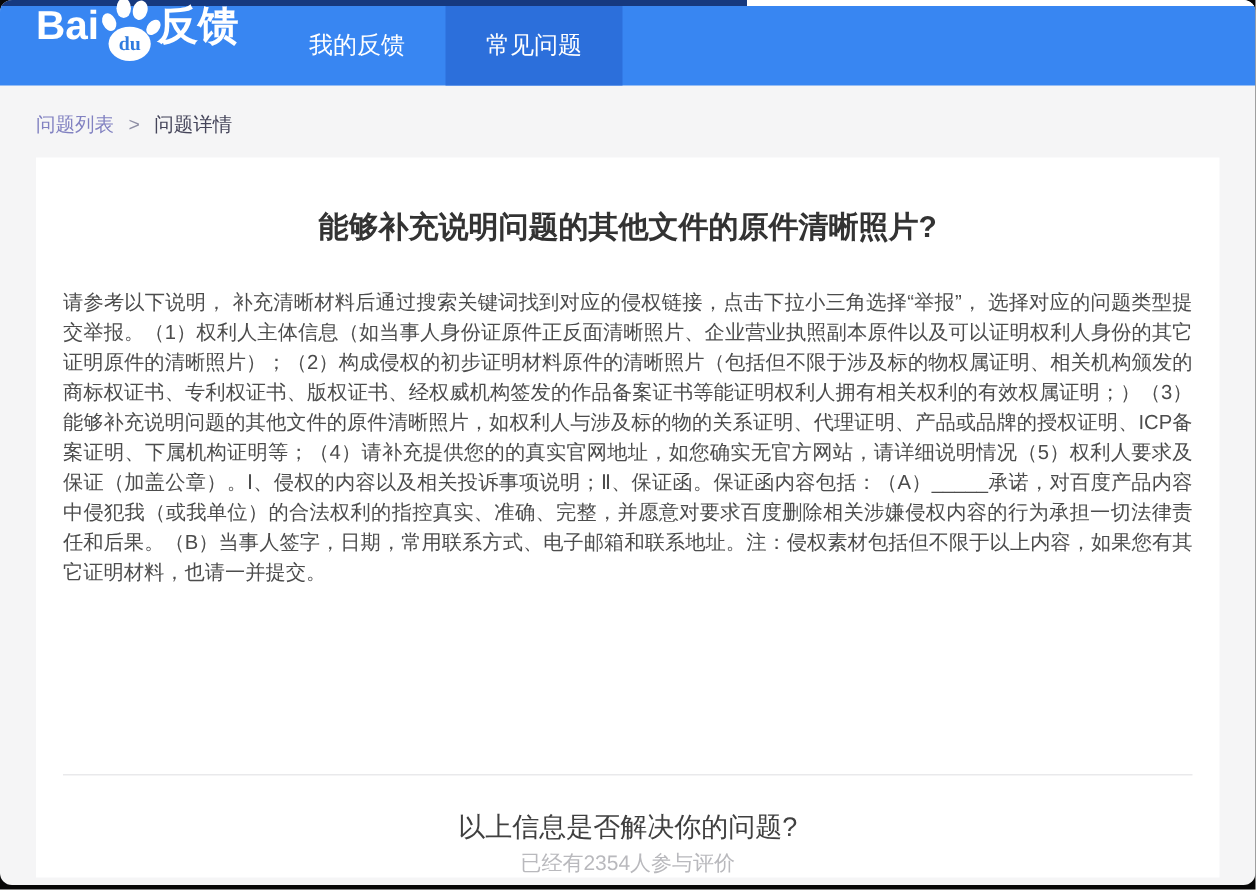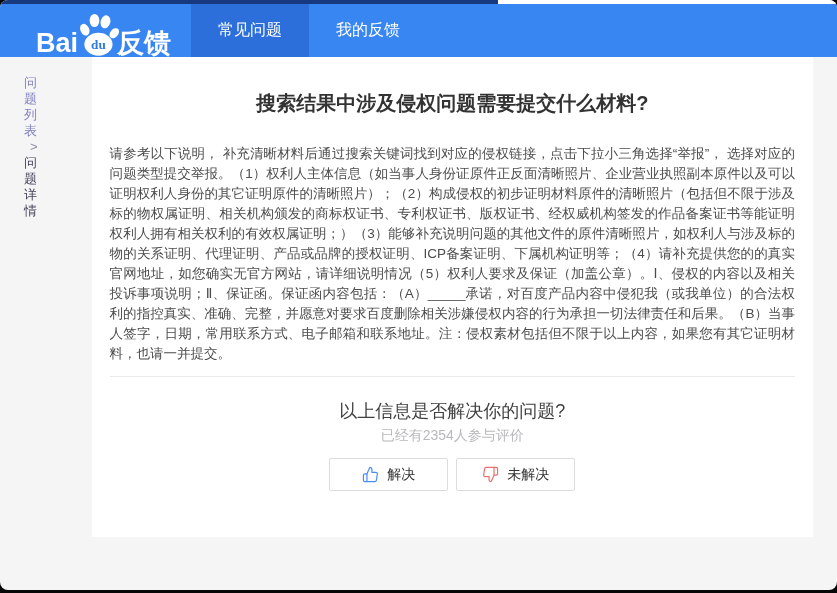--- a/index.html
+++ b/index.html
@@ -18,36 +18,36 @@
   }
   .top-edge { height:4px; display:flex; flex-shrink:0; }
   .top-edge-dark { width:498px; background:var(--top-strip-dark,#16397f); }
   .top-edge-light { flex:1; background:#ffffff; }
 
   .app-header {
     height:53px; flex-shrink:0;
     background:var(--header-blue,#3886f2);
     display:flex; align-items:stretch;
   }
-  .logo { display:flex; align-items:flex-end; margin-left:36px; cursor:pointer; }
+  .logo { display:flex; align-items:flex-start; margin-left:24px; cursor:pointer; }
   .logo-bai, .logo-product {
     color:#fff; font-weight:bold; font-size:27px; line-height:1;
   }
   .paw { width:44px; height:44px; margin:-6px -3px 0 -2px;font-family:Liberation Serif, serif; }
   .paw svg { width:44px; height:44px; display:block; }
 
   .main-nav { display:flex; margin-left:20px; }
   .nav-tab {
     display:flex; align-items:center;
     padding:0 27px; color:#fff; font-size:16px;
     cursor:pointer; text-decoration:none;
   }
   .nav-tab.active { background:var(--active-tab-blue,#2c6fdb); }
 
-  .page { flex:1; display:flex; }
+  .page { flex:1; display:flex; flex-direction:column; }
   .breadcrumb { margin:18px 24px 14px; font-size:13px; color:#9a9ab0; line-height:16px; }
   .breadcrumb .bc-link { color:var(--breadcrumb-link,#8181c1); text-decoration:none; cursor:pointer; }
   .breadcrumb .bc-sep { margin:0 6px; color:#8f8fa5; }
   .breadcrumb .bc-current { color:#45455a; }
 
   .card {
     background:var(--card-bg,#fff);
     margin:0 24px; height:480px;
     padding:0 18px;
     display:flex; flex-direction:column;
@@ -101,60 +101,38 @@
             <ellipse cx="67" cy="20" rx="11" ry="15" transform="rotate(15 67 20)"></ellipse>
             <ellipse cx="87" cy="46" rx="9" ry="13" transform="rotate(40 87 46)"></ellipse>
             <ellipse cx="51" cy="71" rx="32" ry="26"></ellipse>
           </g>
           <text x="51" y="81" text-anchor="middle" font-size="30" font-weight="bold" fill="#2f7bdf">du</text>
         </svg>
       </span>
       <span class="logo-product">反馈</span>
     </div>
     <nav class="main-nav">
+      <a class="nav-tab">我的反馈</a>
       <a class="nav-tab active">常见问题</a>
-      <a class="nav-tab">我的反馈</a>
     </nav>
   </header>
 
   <div class="page">
 
     <div class="breadcrumb">
       <a class="bc-link">问题列表</a>
       <span class="bc-sep">&gt;</span>
       <span class="bc-current">问题详情</span>
     </div>
 
     <div class="card">
-      <h1 class="q-title">搜索结果中涉及侵权问题需要提交什么材料?</h1>
+      <h1 class="q-title">能够补充说明问题的其他文件的原件清晰照片?</h1>
       <p class="q-body">请参考以下说明， 补充清晰材料后通过搜索关键词找到对应的侵权链接，点击下拉小三角选择“举报”， 选择对应的问题类型提交举报。（1）权利人主体信息（如当事人身份证原件正反面清晰照片、企业营业执照副本原件以及可以证明权利人身份的其它证明原件的清晰照片）；（2）构成侵权的初步证明材料原件的清晰照片（包括但不限于涉及标的物权属证明、相关机构颁发的商标权证书、专利权证书、版权证书、经权威机构签发的作品备案证书等能证明权利人拥有相关权利的有效权属证明；）（3）能够补充说明问题的其他文件的原件清晰照片，如权利人与涉及标的物的关系证明、代理证明、产品或品牌的授权证明、ICP备案证明、下属机构证明等；（4）请补充提供您的的真实官网地址，如您确实无官方网站，请详细说明情况（5）权利人要求及保证（加盖公章）。Ⅰ、侵权的内容以及相关投诉事项说明；Ⅱ、保证函。保证函内容包括：（A）_____承诺，对百度产品内容中侵犯我（或我单位）的合法权利的指控真实、准确、完整，并愿意对要求百度删除相关涉嫌侵权内容的行为承担一切法律责任和后果。（B）当事人签字，日期，常用联系方式、电子邮箱和联系地址。注：侵权素材包括但不限于以上内容，如果您有其它证明材料，也请一并提交。</p>
 
       <div class="vote">
         <div class="divider"></div>
         <div class="vote-question">以上信息是否解决你的问题?</div>
         <div class="vote-count">已经有2354人参与评价</div>
-        <div class="vote-buttons">
-          <button class="vote-btn">
-            <span>
-              <svg width="17" height="17" viewBox="0 0 24 24" fill="none" class="thumb-up" stroke-width="1.7" stroke-linecap="round" stroke-linejoin="round">
-                <path d="M14 9V5a3 3 0 0 0-3-3l-4 9v11h11.28a2 2 0 0 0 2-1.7l1.38-9a2 2 0 0 0-2-2.3z"></path>
-                <path d="M7 22H4a2 2 0 0 1-2-2v-7a2 2 0 0 1 2-2h3"></path>
-              </svg>
-            </span>
-            <span>解决</span>
-          </button>
-          <button class="vote-btn">
-            <span>
-              <svg width="17" height="17" viewBox="0 0 24 24" fill="none" class="thumb-down" stroke-width="1.7" stroke-linecap="round" stroke-linejoin="round">
-                <g transform="rotate(180 12 12)">
-                  <path d="M14 9V5a3 3 0 0 0-3-3l-4 9v11h11.28a2 2 0 0 0 2-1.7l1.38-9a2 2 0 0 0-2-2.3z"></path>
-                  <path d="M7 22H4a2 2 0 0 1-2-2v-7a2 2 0 0 1 2-2h3"></path>
-                </g>
-              </svg>
-            </span>
-            <span>未解决</span>
-          </button>
-        </div>
       </div>
     </div>
 
   </div>
 </div>
 
 </body></html>

